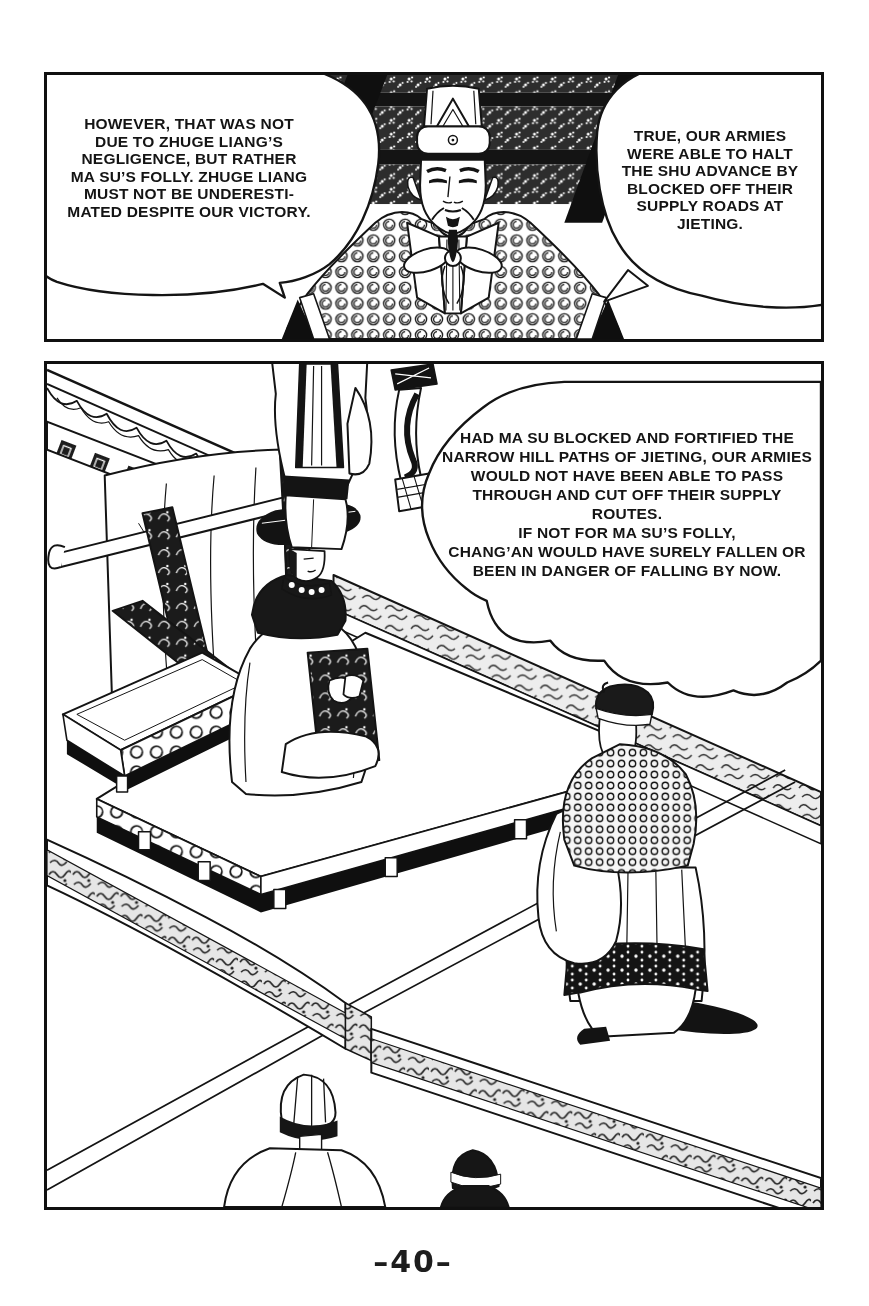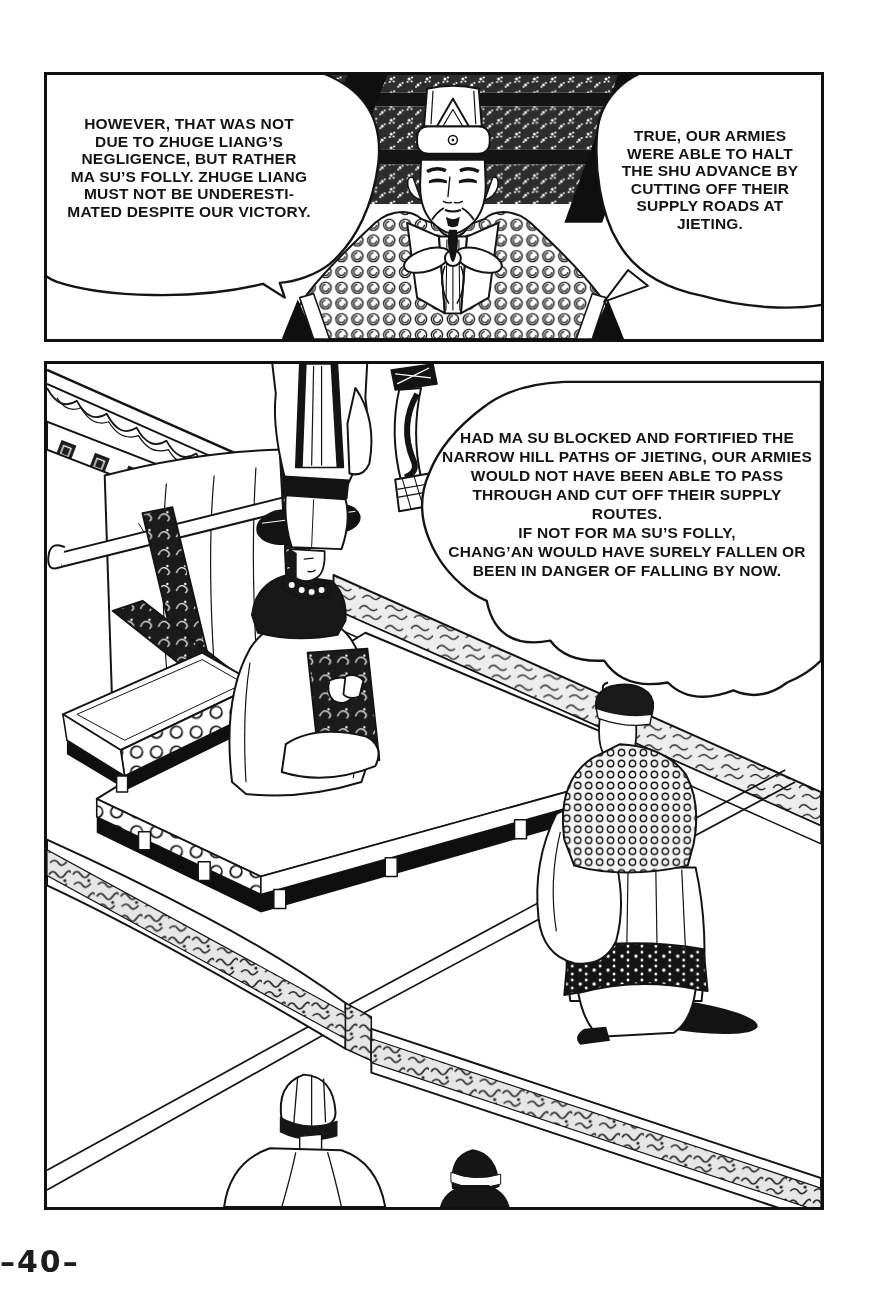--- a/index.html
+++ b/index.html
@@ -7,23 +7,23 @@
         font-family:"Liberation Sans",sans-serif;color:#141414;}
   .panel{position:absolute;border:3px solid #101010;background:#ffffff;overflow:hidden;box-sizing:border-box;padding-left:38px;}
   .panel1{left:44px;top:72px;width:780px;height:270px;}
   .panel2{left:44px;top:361px;width:780px;height:849px;}
   .panel svg{position:absolute;left:0;top:0;width:100%;height:100%;display:block;}
   .bubble-text{position:absolute;white-space:pre-line;text-align:center;
                font-weight:700;font-size:15.5px;line-height:17.5px;color:#141414;letter-spacing:.2px;}
   .bt-left{left:16px;top:40px;width:252px;}
   .bt-right{left:566px;top:52px;width:194px;}
   .bt-bottom{left:390px;top:64px;width:380px;line-height:19px;}
-  .page-number{position:absolute;left:0;top:1244px;width:802px;text-align:left;
+  .page-number{position:absolute;left:0;top:1244px;width:802px;text-align:center;
                font-weight:700;font-size:30px;letter-spacing:2px;color:#1d1d1d;
-               font-family:"DejaVu Sans","Liberation Sans",sans-serif;}
+               font-family:"DejaVu Sans","Liberation Sans",sans-serif;padding-left:12px;}
 </style>
 </head>
 <body>
 
 <div class="page">
 
   <div class="panel panel1">
     <svg viewBox="0 0 778 268" preserveAspectRatio="none">
       <defs>
         <pattern id="p1-swirl" width="16" height="16" patternUnits="userSpaceOnUse">
@@ -97,21 +97,21 @@
 
     <div class="bubble-text bt-left">HOWEVER, THAT WAS NOT
 DUE TO ZHUGE LIANG’S
 NEGLIGENCE, BUT RATHER
 MA SU’S FOLLY. ZHUGE LIANG
 MUST NOT BE UNDERESTI-
 MATED DESPITE OUR VICTORY.</div>
     <div class="bubble-text bt-right">TRUE, OUR ARMIES
 WERE ABLE TO HALT
 THE SHU ADVANCE BY
-CUTTING OFF THEIR
+BLOCKED OFF THEIR
 SUPPLY ROADS AT
 JIETING.</div>
   </div>
 
   <div class="panel panel2">
     <svg viewBox="0 0 778 847" preserveAspectRatio="none">
       <defs>
         <pattern id="p2-meander" width="36" height="30" patternUnits="userSpaceOnUse" patternTransform="rotate(21)">
           <rect width="36" height="30" fill="#ffffff"></rect>
           <rect x="5" y="6" width="16" height="18" fill="#1d1d1d"></rect>

